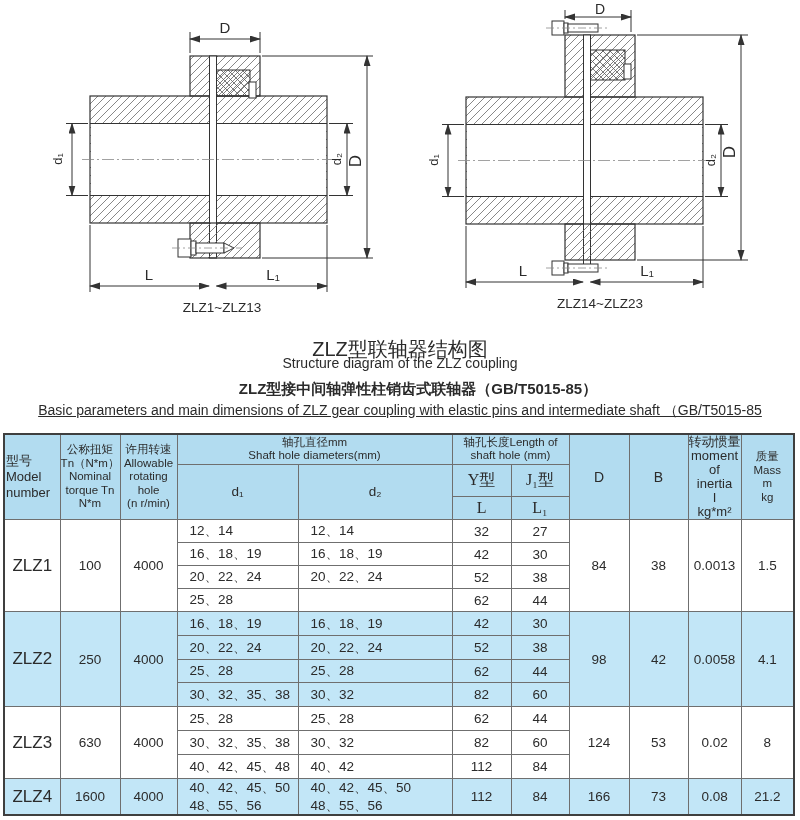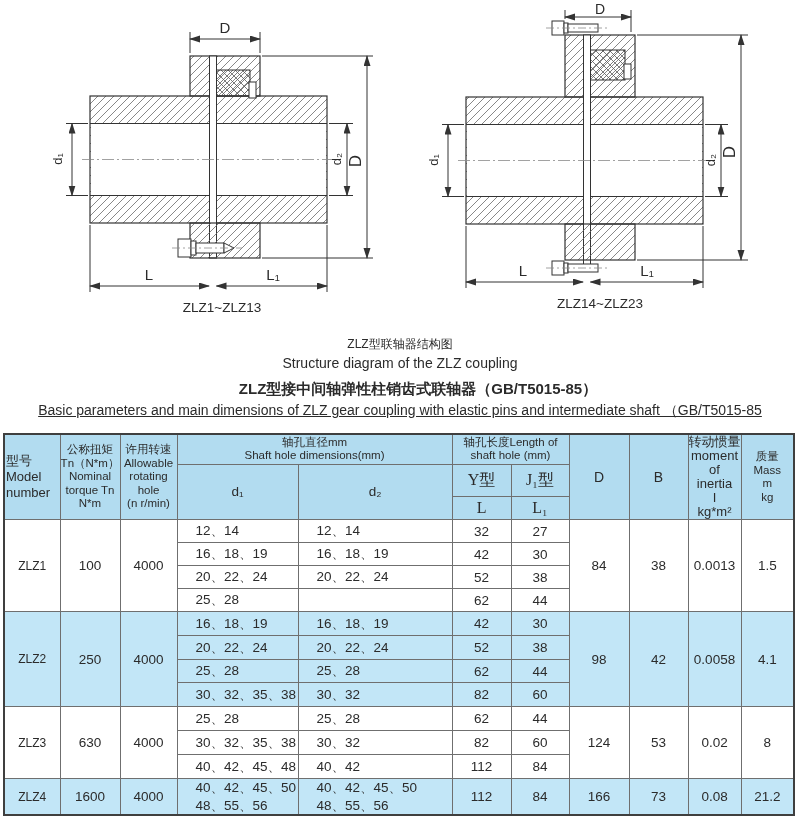--- a/index.html
+++ b/index.html
@@ -3,38 +3,38 @@
 <meta charset="utf-8">
 <style>
   html,body{margin:0;padding:0;}
   body{font-family:"Liberation Sans","DejaVu Sans",sans-serif;color:#2b2b2b;}
   .page{position:relative;width:800px;height:820px;background:#ffffff;overflow:hidden;}
 
   .drawing{position:absolute;}
   .drawing text{fill:#2b2b2b;}
 
   .titles div{position:absolute;left:0;right:0;text-align:center;white-space:nowrap;}
-  .t-zh1{top:336px;font-size:12px;}
+  .t-zh1{top:336px;font-size:20px;}
   .t-en1{top:355px;font-size:14px;}
   .t-zh2{top:380px;font-size:15px;font-weight:bold;margin-left:36px;}
   .t-en2{top:402px;font-size:14px;text-decoration:underline;}
 
   table.spec{position:absolute;left:3px;top:433px;width:790px;border-collapse:collapse;
              table-layout:fixed;border:2px solid #3f3f3f;}
   .spec th,.spec td{border:1px solid #6f6f6f;padding:0;vertical-align:middle;text-align:center;
              font-weight:normal;overflow:hidden;}
   .spec th{background:#b2dcf0;font-size:11.5px;line-height:1.18;white-space:pre-line;}
   .spec th.big{font-size:14px;}
   .spec th.mdl{font-size:13px;text-align:left;padding-left:1px;line-height:1.25;margin-top:8px;}
   .spec th.serif{font-family:"Liberation Serif","DejaVu Serif",serif;font-size:16px;}
   .spec th.dsub{font-size:13.5px;}
   .spec td{font-size:13.5px;background:#ffffff;}
-  .spec td.dia{text-align:left;padding-left:18px;white-space:pre-line;line-height:1.3;}
+  .spec td.dia{text-align:left;padding-left:12px;white-space:pre-line;line-height:1.3;}
   .spec tr.hl td{background:#c2e6f7;}
-  .spec td.mcell{font-size:12px;}
+  .spec td.mcell{font-size:17px;}
 </style>
 </head>
 <body>
 
 <div class="page">
 
   <svg class="drawing" style="left:52px;top:6px;" width="340" height="312" viewBox="0 0 340 312">
     <defs>
       <pattern id="hL" width="8" height="8" patternUnits="userSpaceOnUse">
         <path d="M0,8 L8,0" stroke="#6a6a6a" stroke-width="0.8"></path>
@@ -190,21 +190,21 @@
 Tn（N*m）
 Nominal
 torque Tn
 N*m</th>
       <th rowspan="3">许用转速
 Allowable
 rotating
 hole
 (n r/min)</th>
       <th colspan="2">轴孔直径mm
-Shaft hole dimensions(mm)</th>
+Shaft hole diameters(mm)</th>
       <th colspan="2">轴孔长度Length of
 shaft hole (mm)</th>
       <th class="big" rowspan="3">D</th>
       <th class="big" rowspan="3">B</th>
       <th rowspan="3" style="font-size:13px;line-height:1.08">转动惯量
 moment
 of
 inertia
 I
 kg*m²</th>

